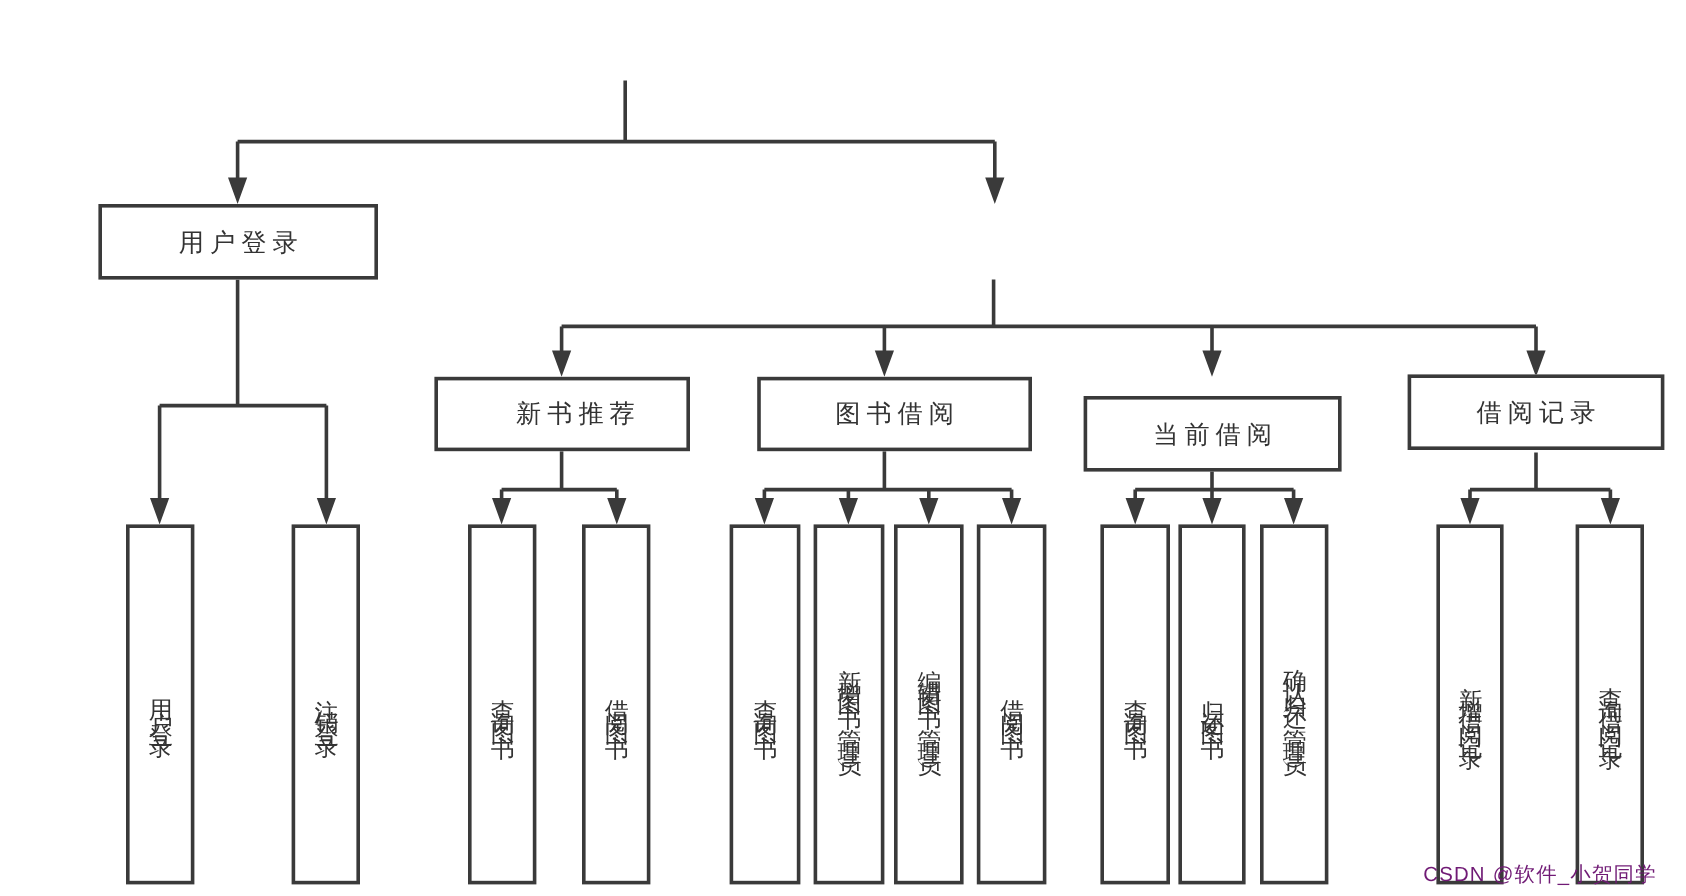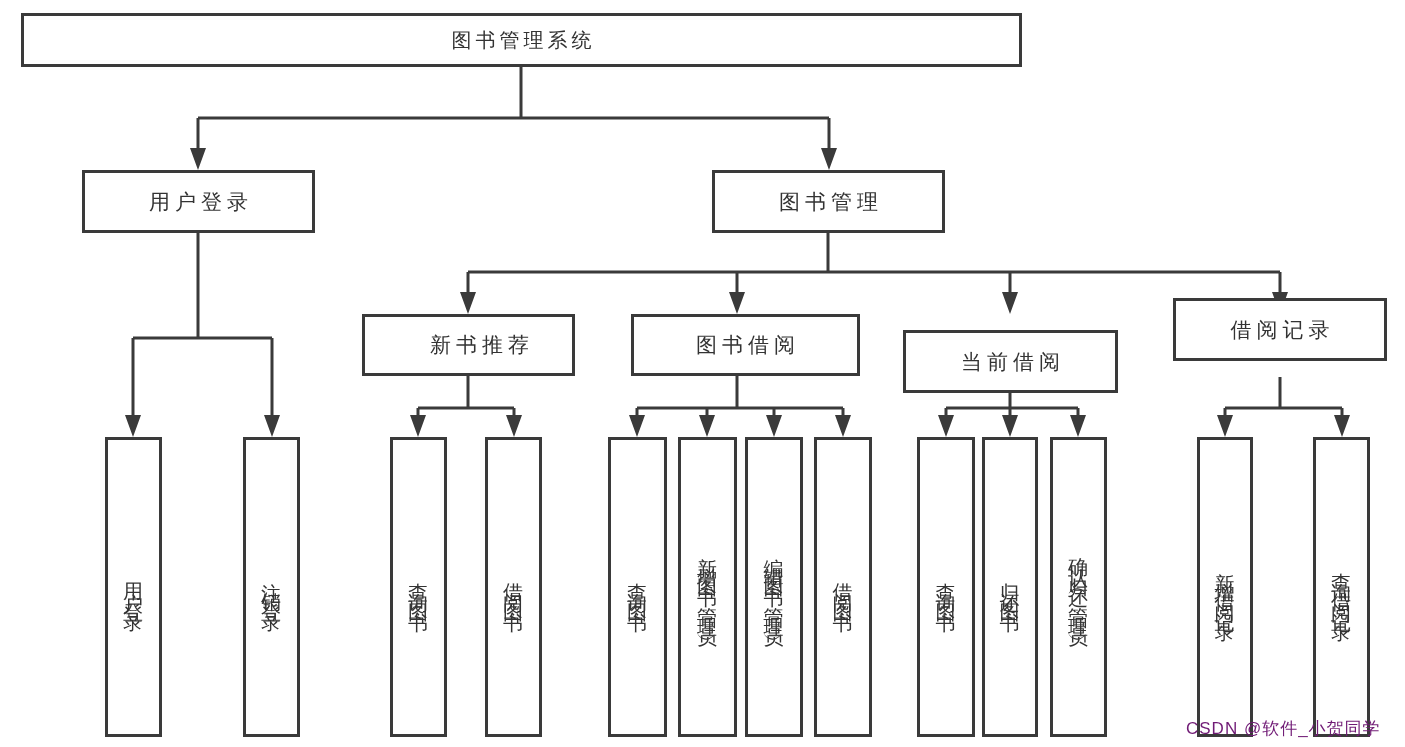--- a/index.html
+++ b/index.html
@@ -80,29 +80,27 @@
 
     <path fill="#3a3a3a" stroke="none" d="M198,170 l-8,-22 h16 z  M829,170 l-8,-22 h16 z
              M468,314 l-8,-22 h16 z  M737,314 l-8,-22 h16 z  M1010,314 l-8,-22 h16 z  M1280,314 l-8,-22 h16 z
              M133,437 l-8,-22 h16 z  M272,437 l-8,-22 h16 z
              M418,437 l-8,-22 h16 z  M514,437 l-8,-22 h16 z
              M637,437 l-8,-22 h16 z  M707,437 l-8,-22 h16 z  M774,437 l-8,-22 h16 z  M843,437 l-8,-22 h16 z
              M946,437 l-8,-22 h16 z  M1010,437 l-8,-22 h16 z  M1078,437 l-8,-22 h16 z
              M1225,437 l-8,-22 h16 z  M1342,437 l-8,-22 h16 z"></path>
   </svg>
 
-  <div class="box root" style="left:21px; top:13px; width:1001px; height:54px;">图书管理系统</div>
 
   <div class="box h" style="left:82px; top:170px; width:233px; height:63px;">用户登录</div>
-  <div class="box h" style="left:712px; top:170px; width:233px; height:63px;">图书管理</div>
 
   <div class="box h" style="left:362px; top:314px; width:213px; height:62px;padding-left:22px;">新书推荐</div>
   <div class="box h" style="left:631px; top:314px; width:229px; height:62px;">图书借阅</div>
   <div class="box h" style="left:903px; top:314px; width:215px; height:63px;margin-top:16px;">当前借阅</div>
-  <div class="box h" style="left:1173px; top:298px; width:214px; height:63px;">借阅记录</div>
+  <div class="box h" style="left:1173px; top:312px; width:214px; height:63px;">借阅记录</div>
 
   <div class="box v" style="left:105px; top:437px; width:57px; height:300px;">
     <span>用户登录</span>
     </div>
   <div class="box v" style="left:243px; top:437px; width:57px; height:300px;">
     <span>注销登录</span>
     </div>
 
   <div class="box v" style="left:390px; top:437px; width:57px; height:300px;">
     <span>查询图书</span>

